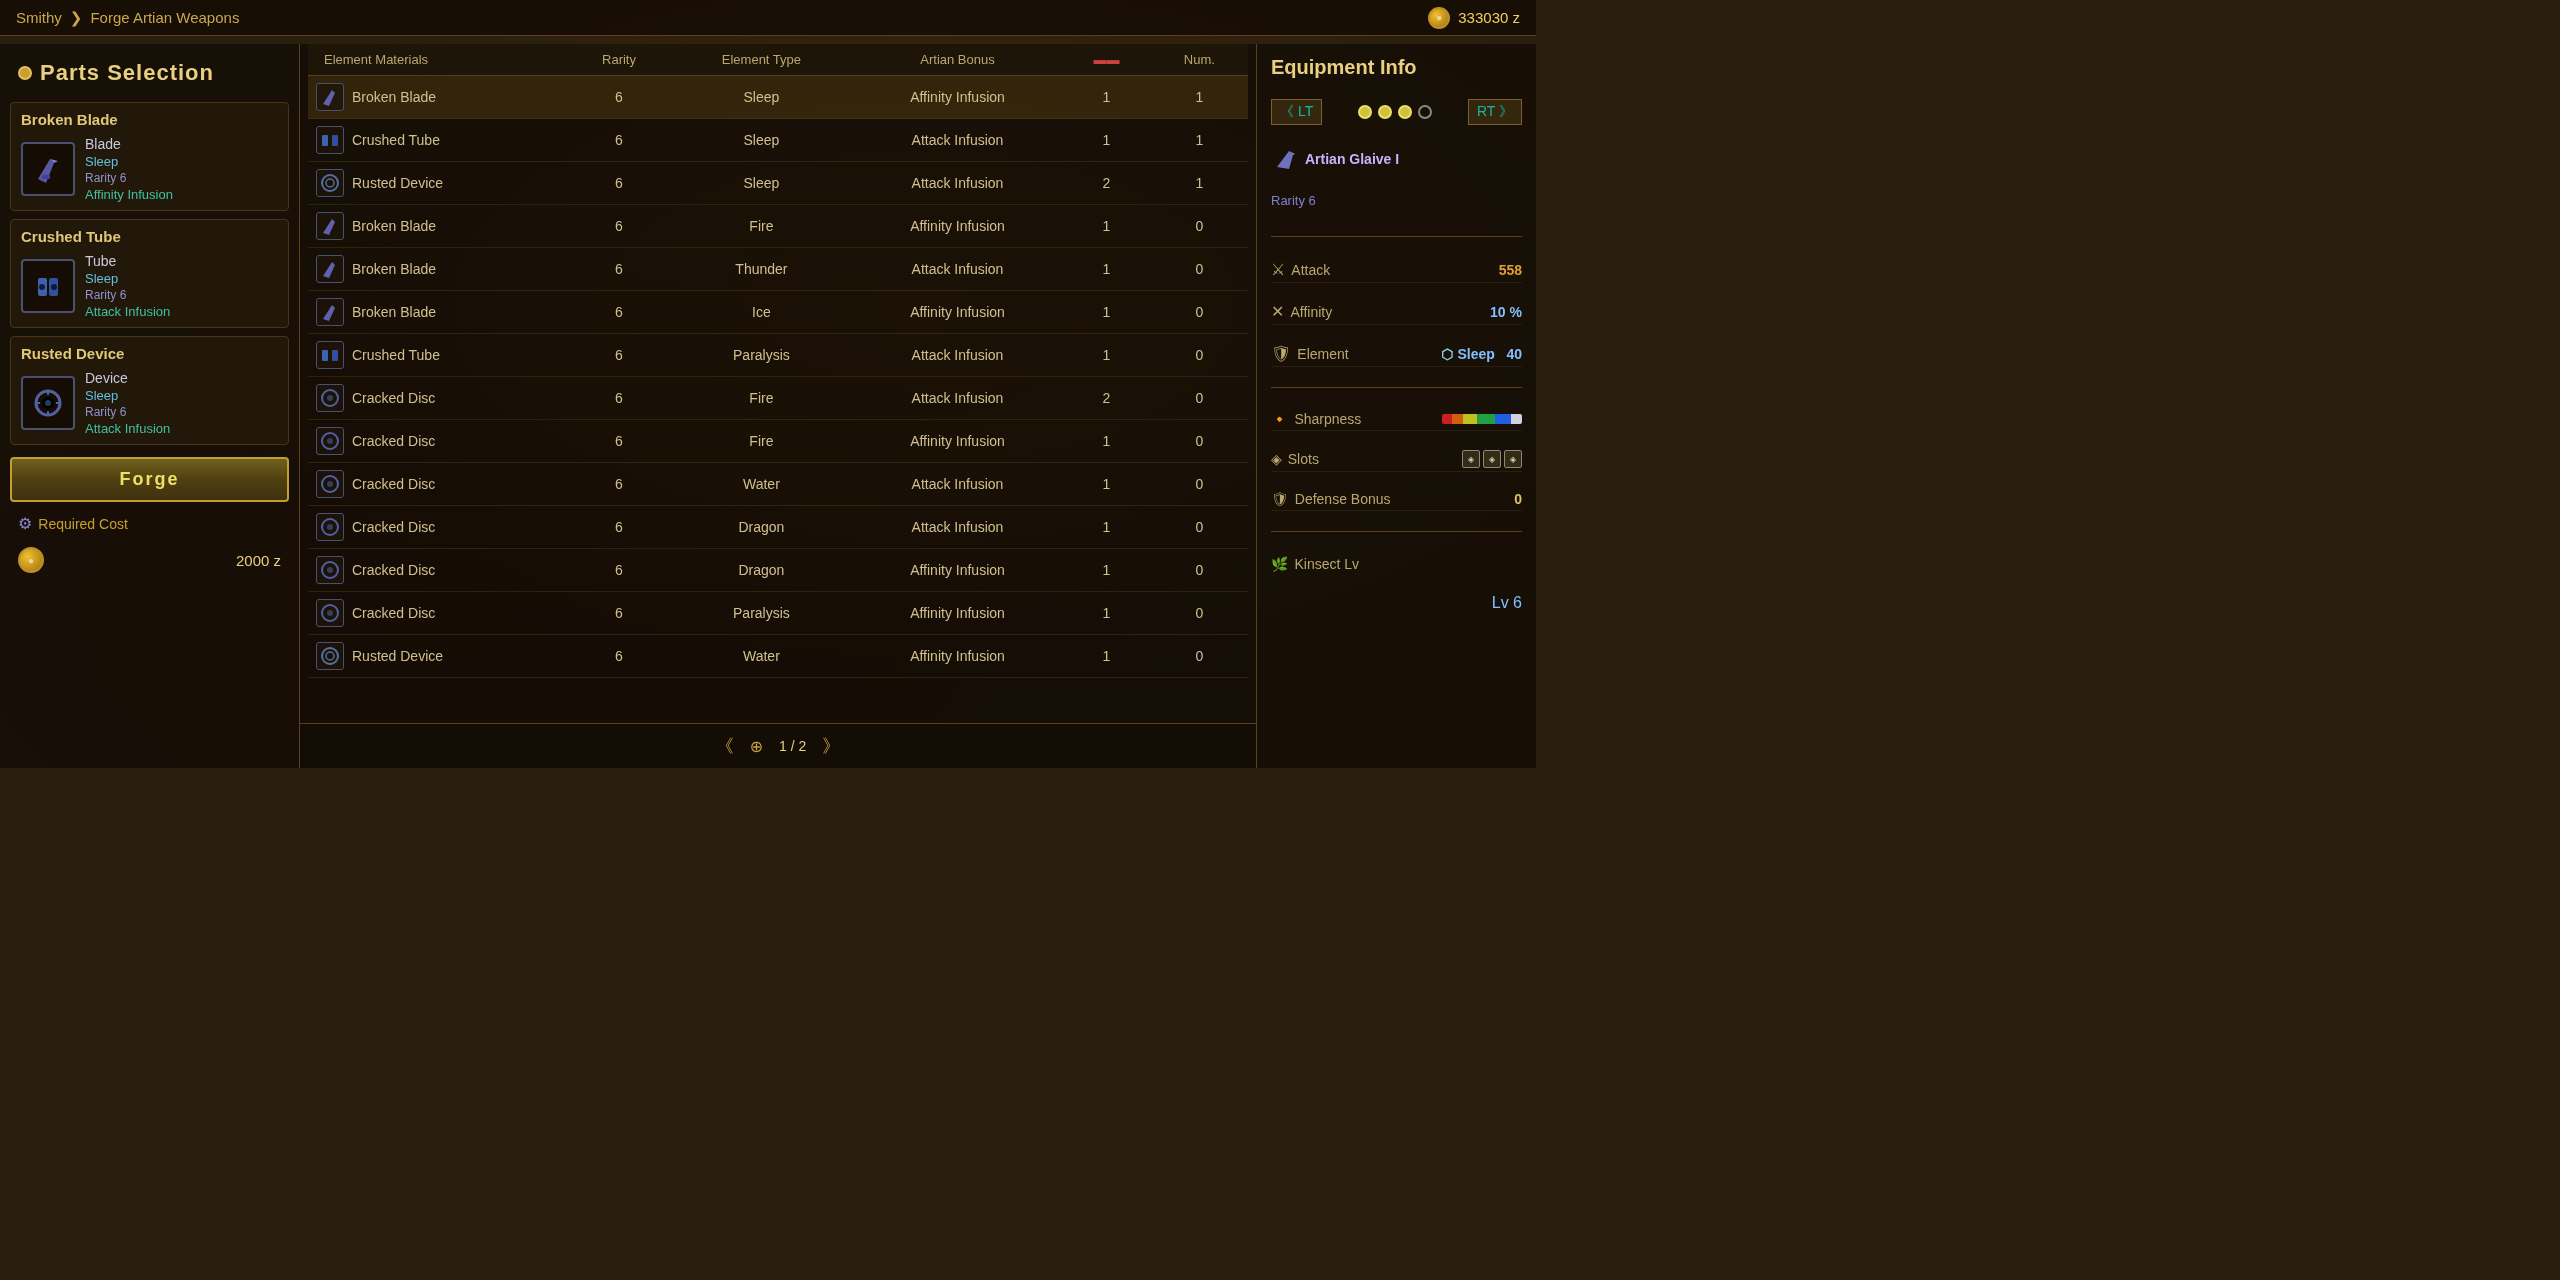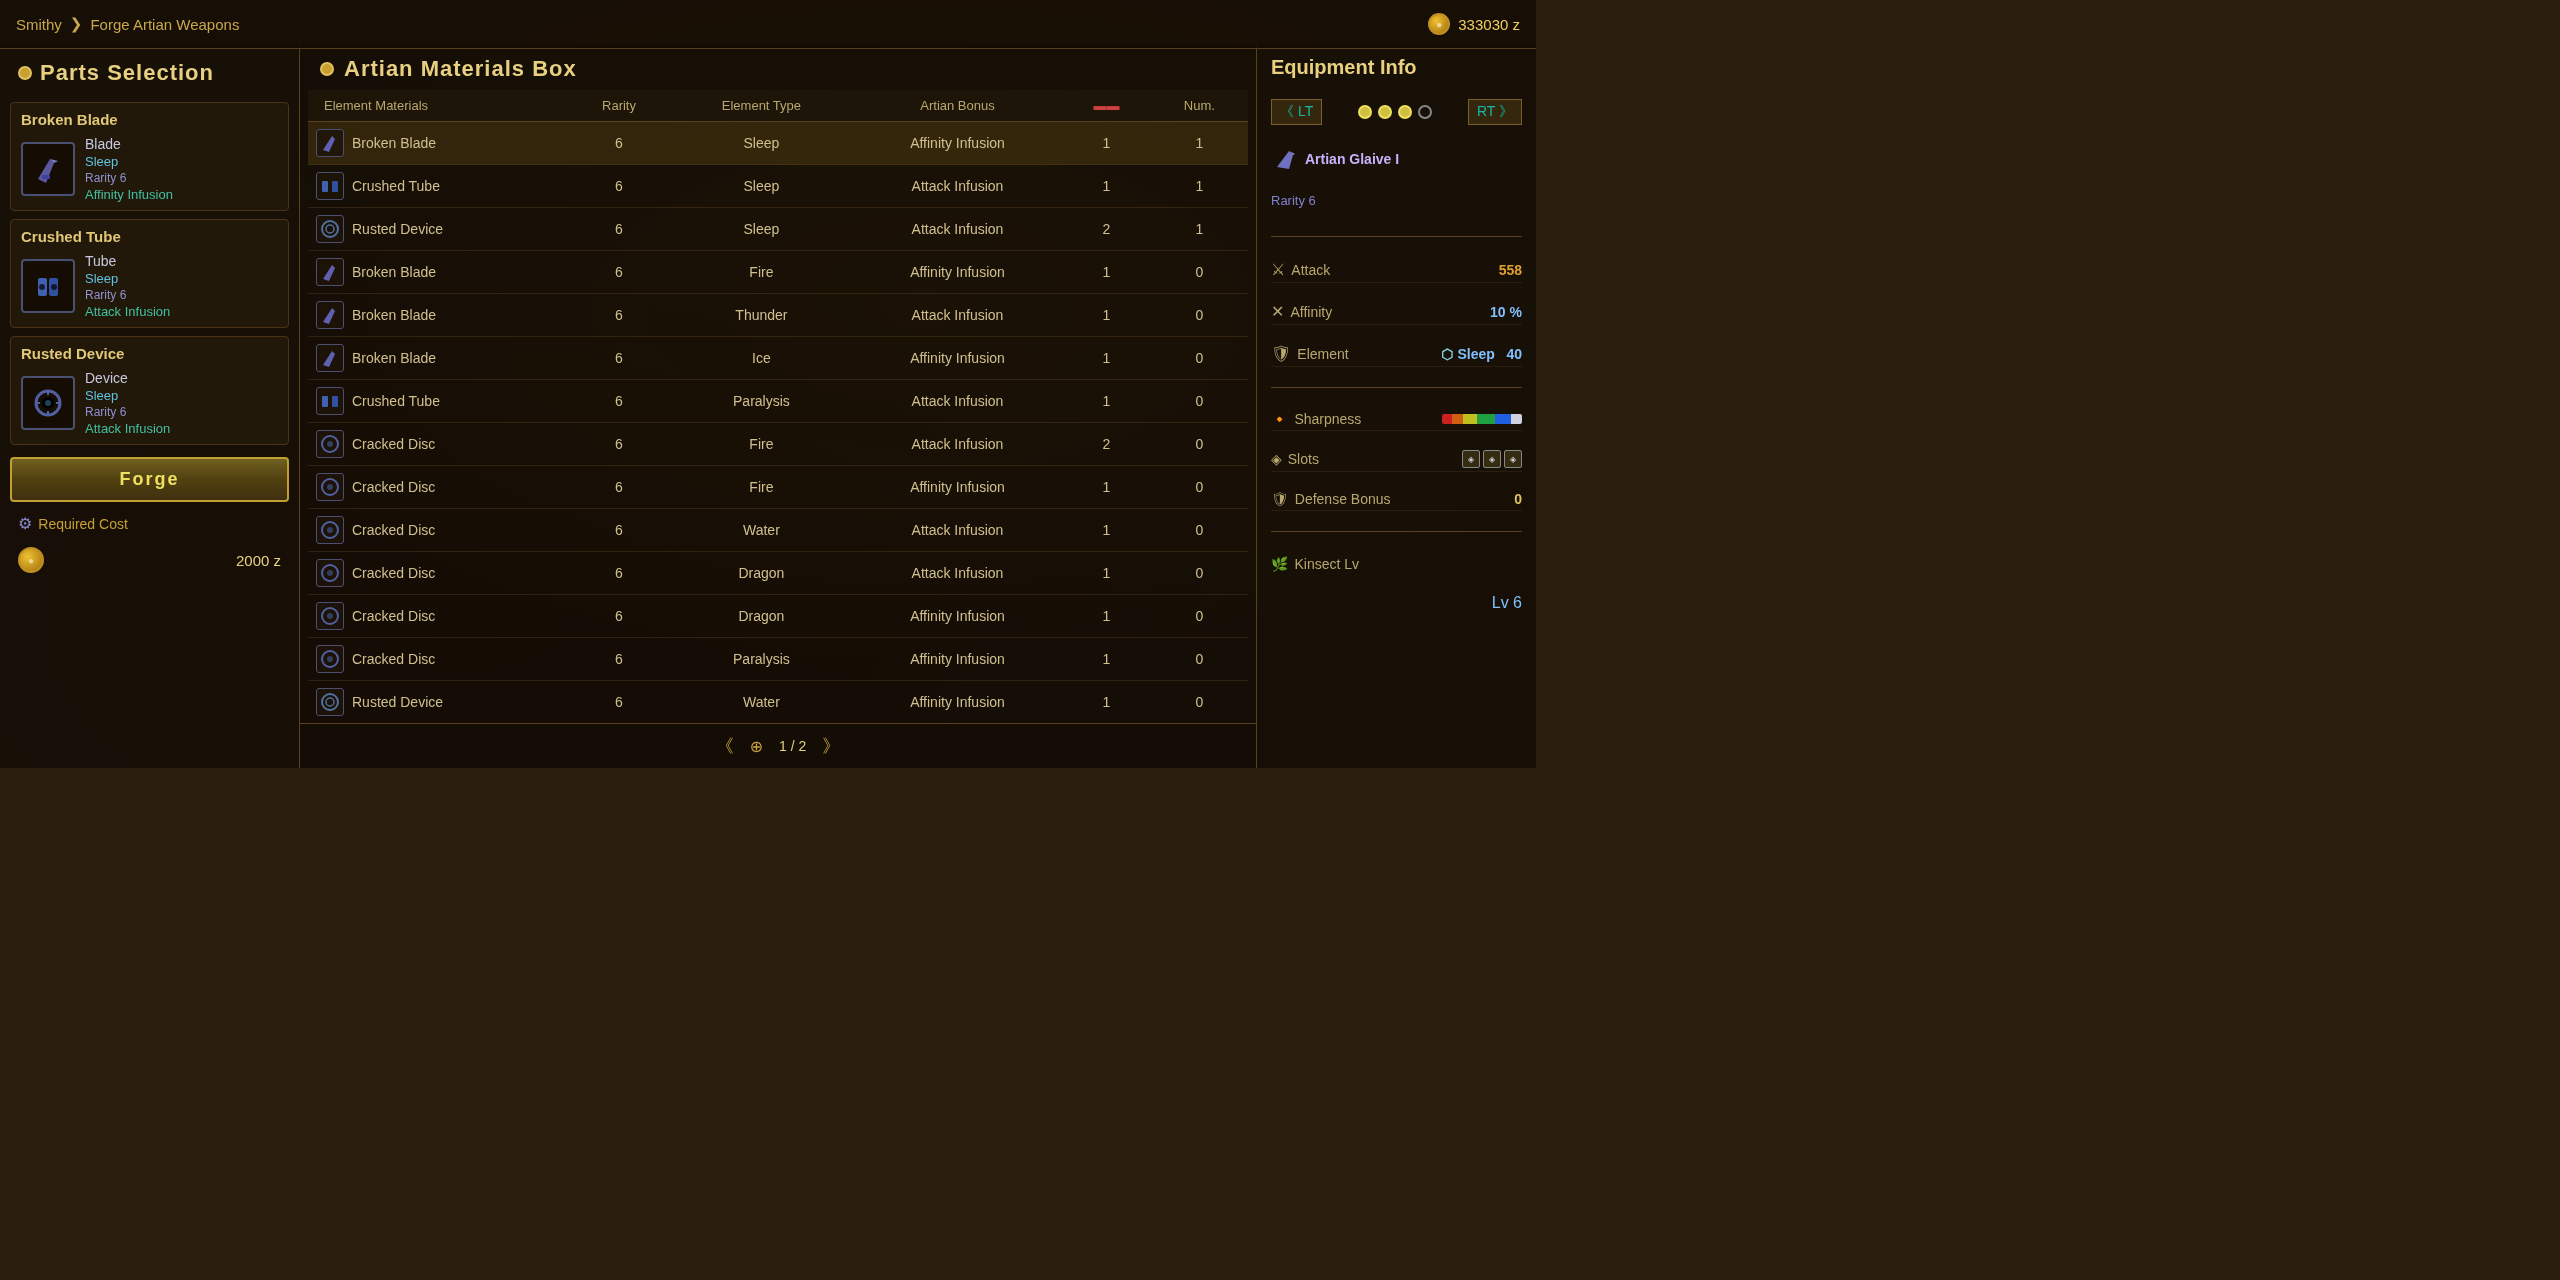--- a/index.html
+++ b/index.html
@@ -21,21 +21,21 @@
         radial-gradient(ellipse at 60% 40%, rgba(80,50,10,0.6) 0%, transparent 60%),
         radial-gradient(ellipse at 30% 80%, rgba(40,20,5,0.8) 0%, transparent 50%);
       pointer-events: none;
       z-index: 0;
     }
 
     
     .top-bar {
       position: absolute;
       top: 0; left: 0; right: 0;
-      height: 49px;
+      height: 36px;
       background: rgba(20,12,4,0.85);
       border-bottom: 1px solid #5a4020;
       display: flex;
       align-items: center;
       padding: 0 16px;
       z-index: 10;
     }
     .breadcrumb {
       display: flex;
       align-items: center;
@@ -435,24 +435,20 @@
       <span style="color:#8888cc;font-size:16px;">⚙</span>
       <span>Required Cost</span>
     </div>
     <div class="cost-row">
       <div class="coin-icon" style="width:26px;height:26px;">●</div>
       <span class="cost-amount">2000 z</span>
     </div>
   </div>
 
   <div class="center-panel">
-    <div class="center-header">
-      <span class="dot" style="width:14px;height:14px;background:#c8a030;border-radius:50%;border:2px solid #e0c060;display:inline-block;"></span>
-      <span class="center-title">Artian Materials Box</span>
-    </div>
     <div class="table-container">
       <table class="mat-table">
         <thead>
           <tr>
             <th>Element Materials</th>
             <th>Rarity</th>
             <th>Element Type</th>
             <th>Artian Bonus</th>
             <th><span style="color:#cc4040;">▬▬</span></th>
             <th>Num.</th>

